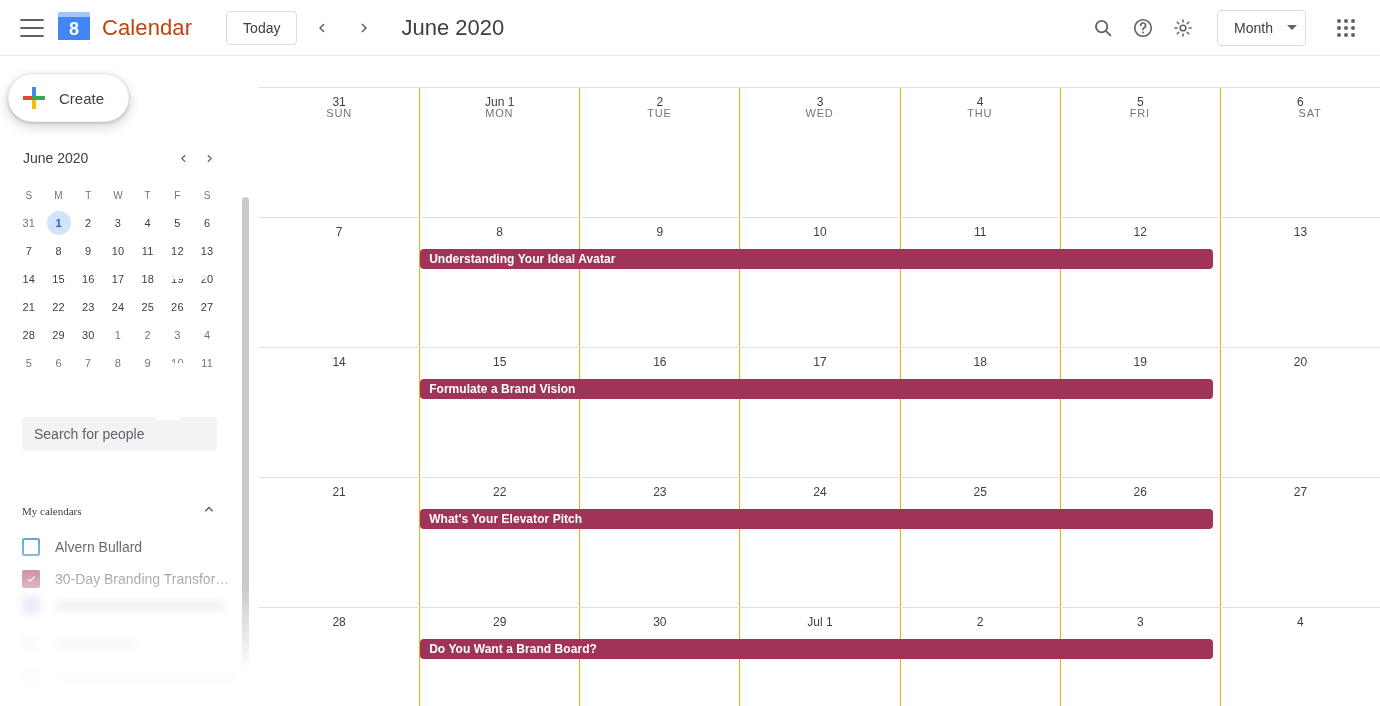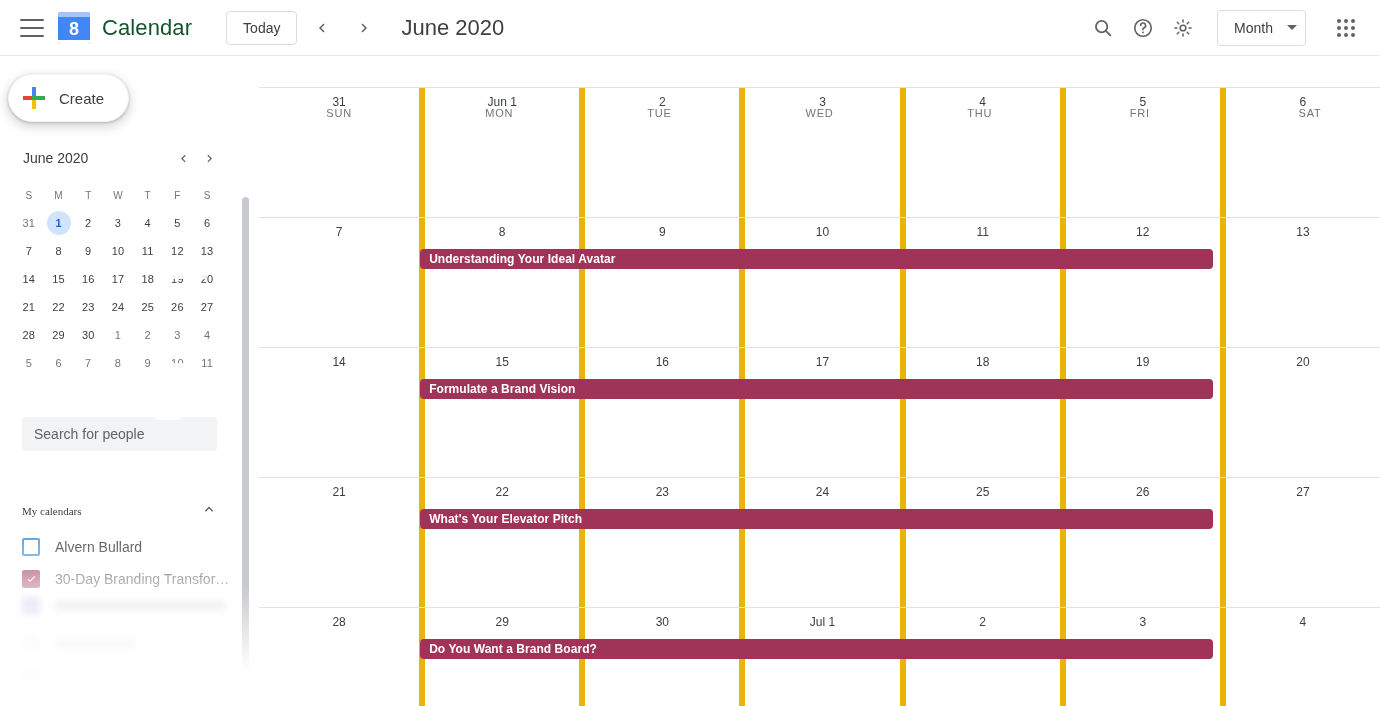--- a/index.html
+++ b/index.html
@@ -43,21 +43,21 @@
   .logo-badge::after {
     content: ""; position: absolute; bottom: 0; left: 0; right: 0; height: 4px;
     background: #ffffff;
   }
   .logo-badge b {
     position: relative; z-index: 2;
     color: #ffffff; font-size: 18px; font-weight: 700;
     line-height: 1; margin-top: 2px;
   }
   #app-title {
-    font-size: 22px; color: #14532d; font-weight: 400;
+    font-size: 22px; color: #c2410c; font-weight: 400;
     margin-left: 12px; letter-spacing: .1px;
     white-space: nowrap;
   }
   #today-btn {
     margin-left: 34px;
     height: 34px; padding: 0 16px;
     border: 1px solid #dadce0; border-radius: 4px;
     background: #fff; color: #3c4043;
     font-size: 14px; font-family: inherit; font-weight: 500;
     cursor: pointer;
@@ -196,21 +196,21 @@
   .patch { position: absolute; background: #ffffff; opacity: .88; pointer-events: none; }
 
   
   #grid { position: absolute; top: 57px; left: 259px; width: 1121px; height: 649px; background: #fff; }
   .col-head {
     position: absolute; top: 0; height: 48px;
     display: flex; flex-direction: column; align-items: center; margin-top: 40px;
   }
   .col-head .dow { font-size: 11px; color: #70757a; font-weight: 500; letter-spacing: .8px; margin-top: 10px; }
   .week-row { position: absolute; left: 0; width: 1121px; border-top: 1px solid #e0e0e0; }
-  .day-cell { position: absolute; top: 0; height: 100%; border-left: 6px solid #eab308; }
+  .day-cell { position: absolute; top: 0; height: 100%; border-left: 1px solid #eab308; }
   .day-cell.first { border-left: none; }
   .daynum {
     position: absolute; top: 7px; left: 0; width: 100%;
     text-align: center; font-size: 12px; color: #3c4043; font-weight: 500;
   }
   .event {
     position: absolute; height: 20px;
     background: #a03358; border-radius: 4px;
     display: flex; align-items: center;
     padding-left: 9px;

